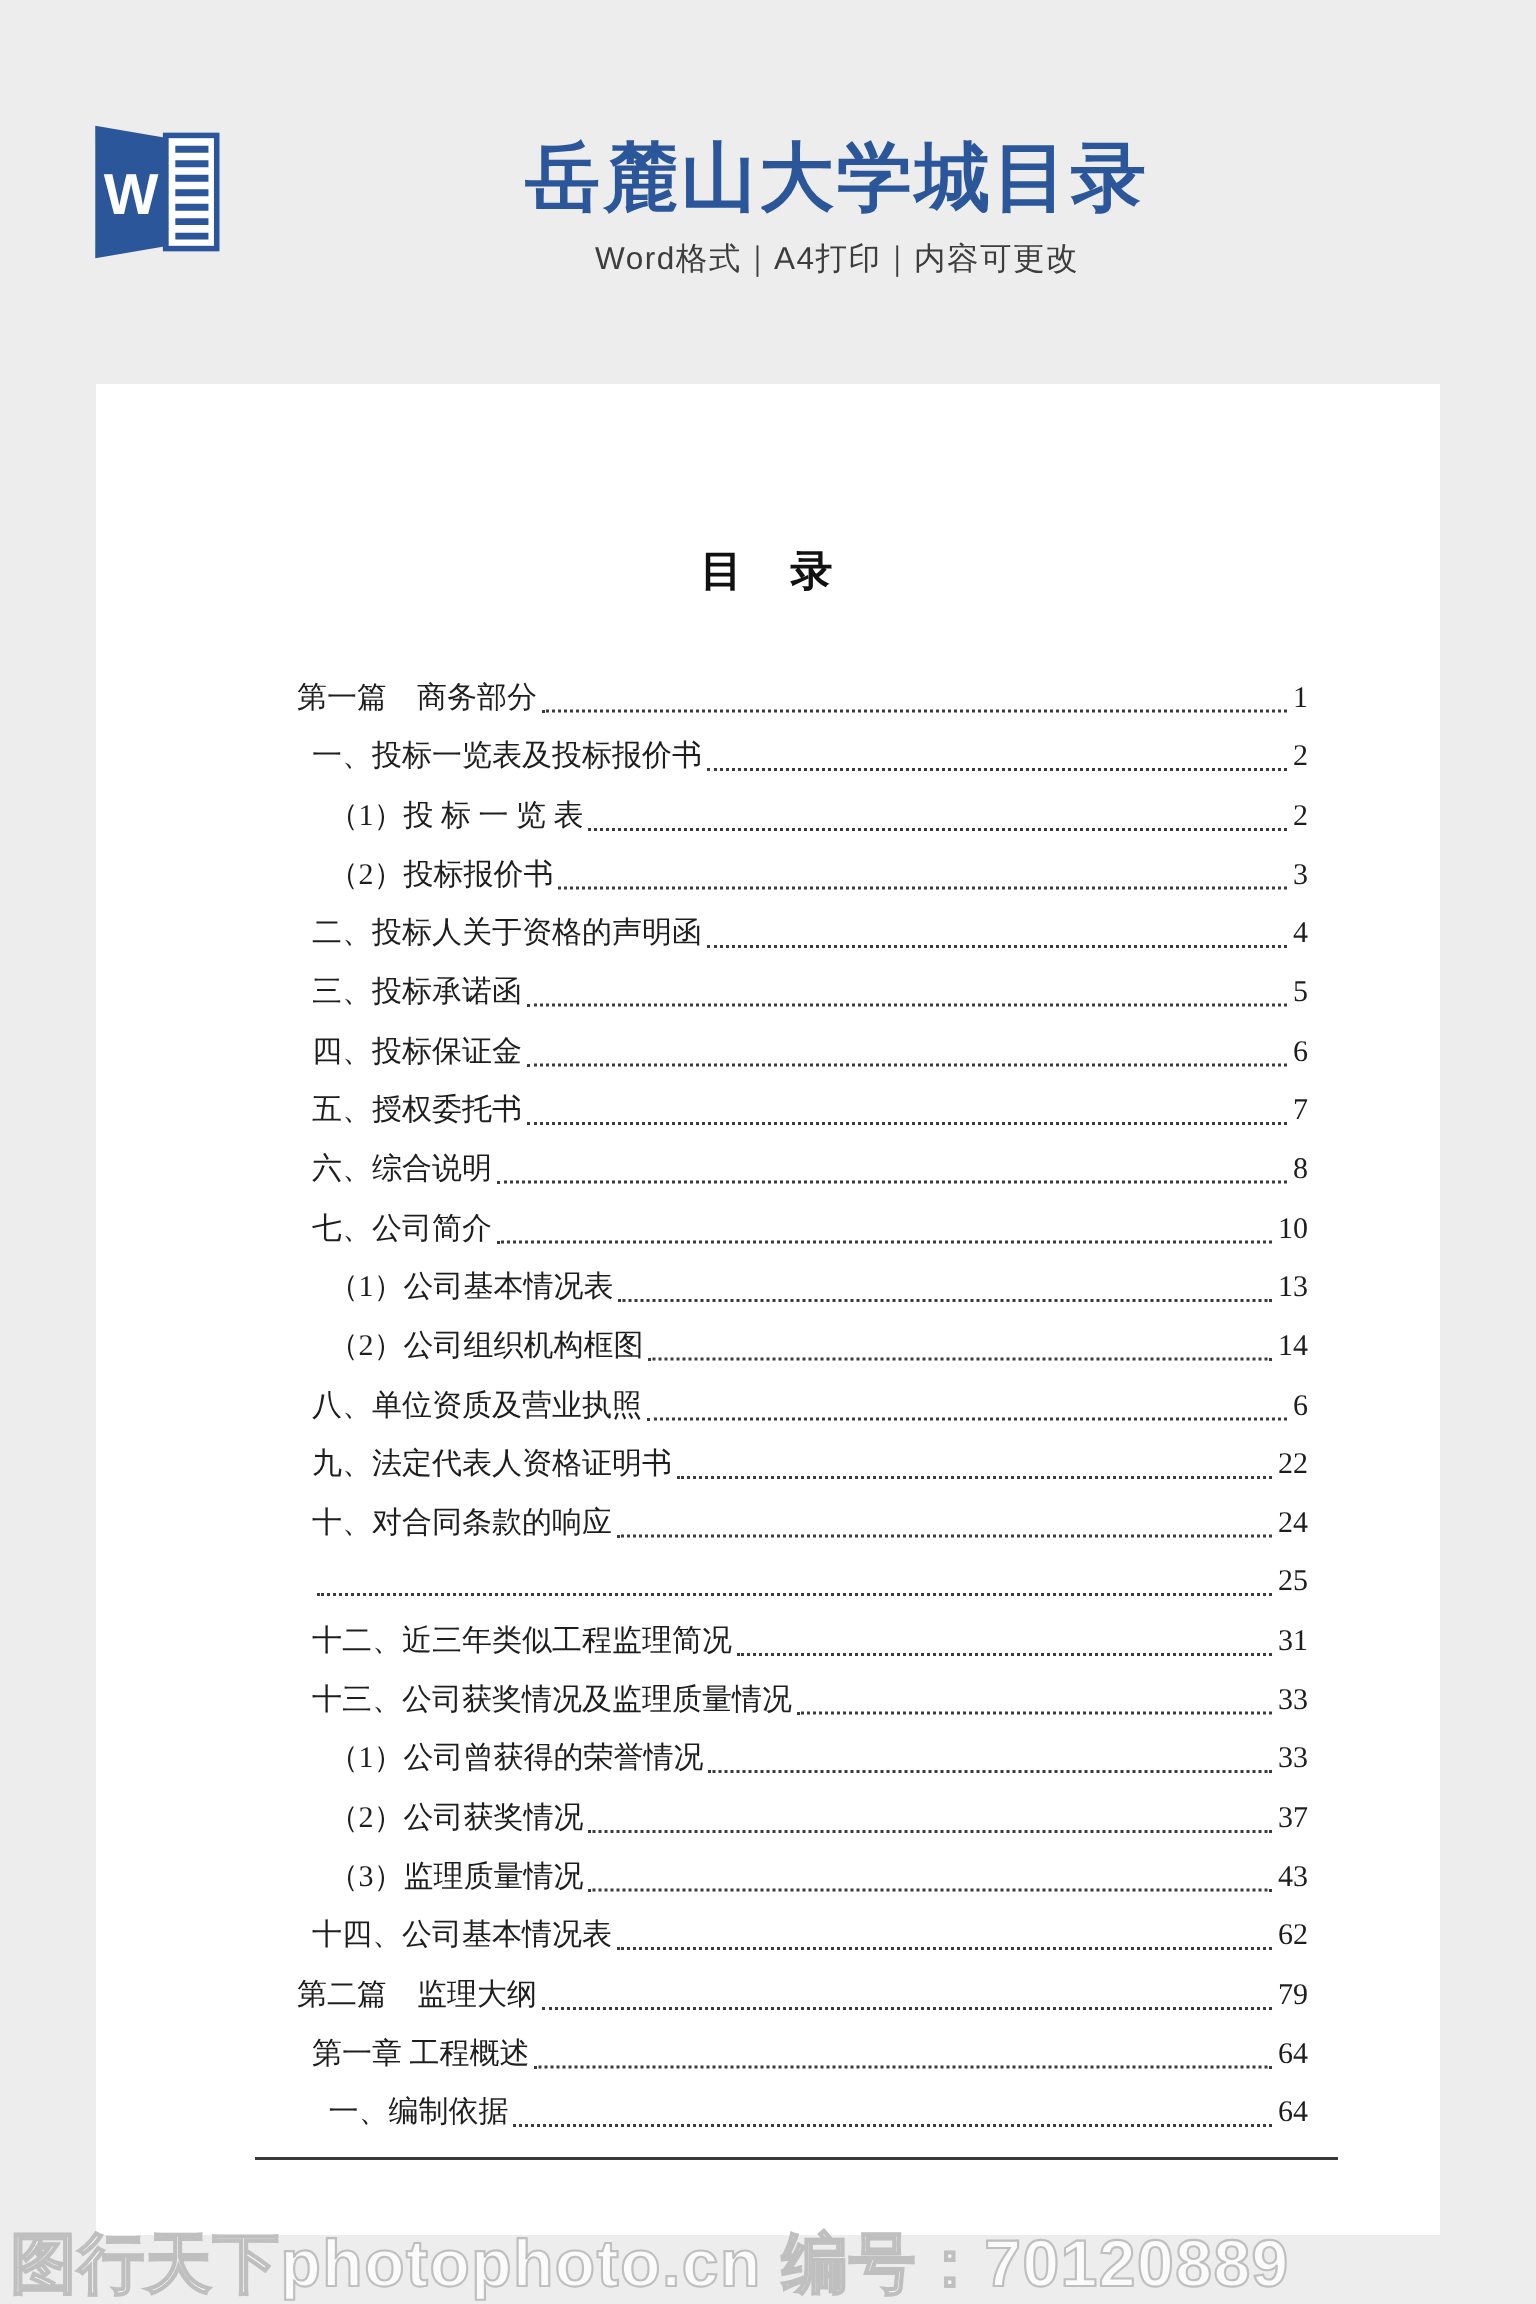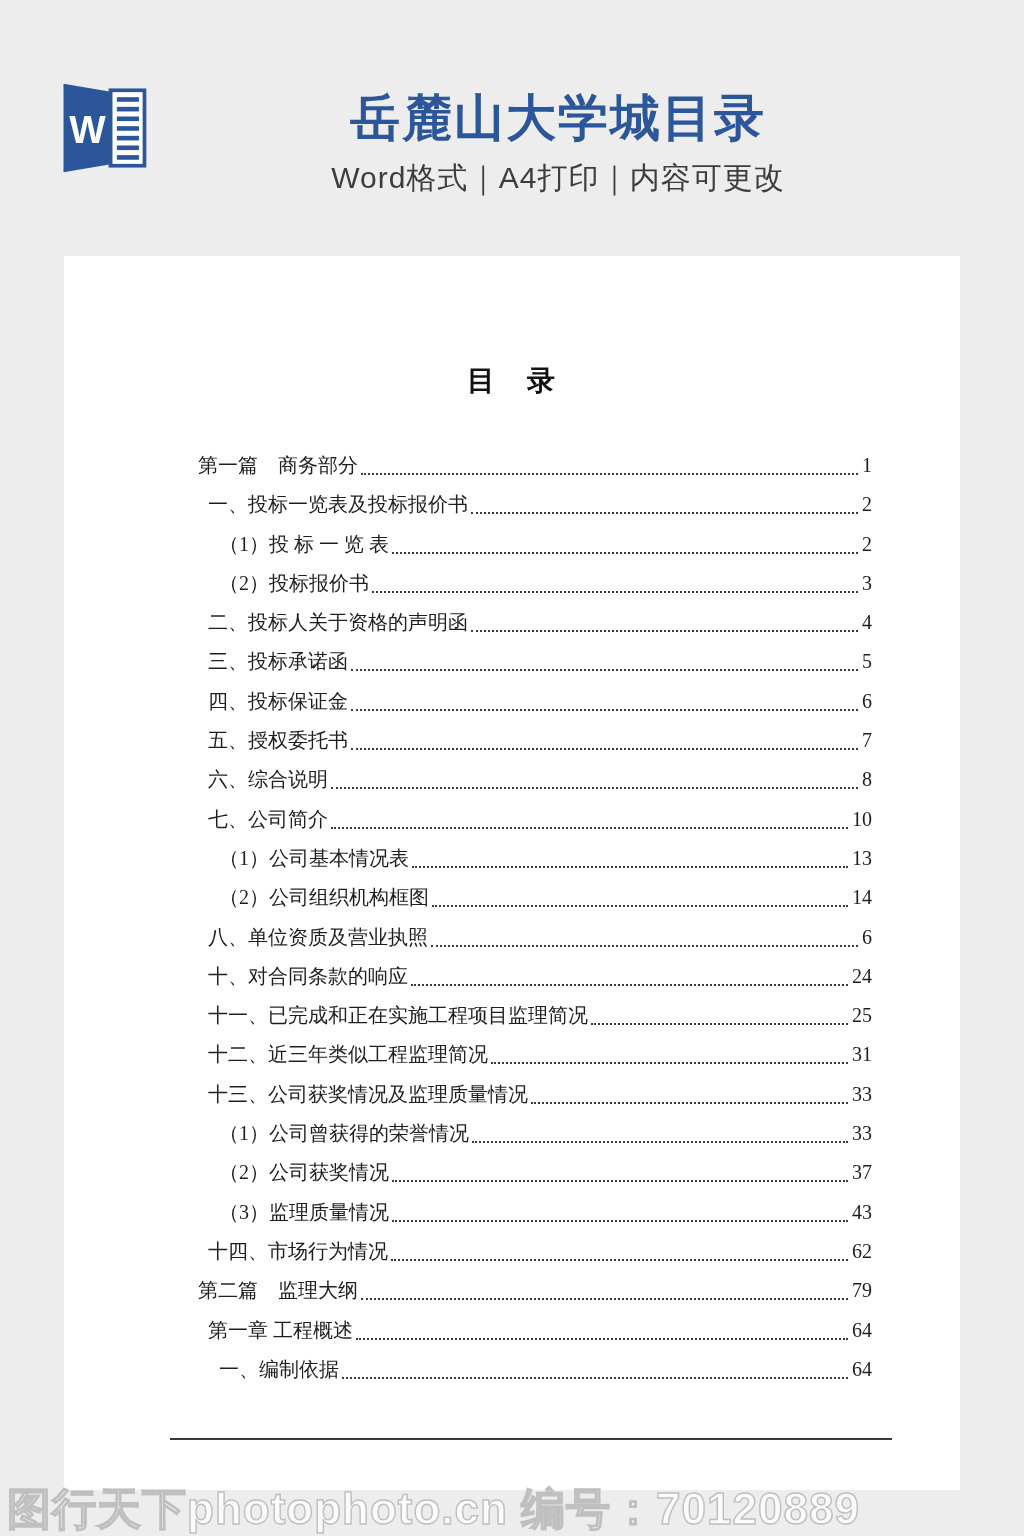--- a/index.html
+++ b/index.html
@@ -14,21 +14,21 @@
   
   .header{position:absolute;left:0;top:0;width:1024px;height:256px;}
   .word-icon{position:absolute;left:58px;top:82px;width:92px;height:92px;}
   .header-text{
     position:absolute;left:calc(50% + 46px);top:88px;
     transform:translateX(-50%);
     text-align:center;white-space:nowrap;
     font-family:"Liberation Sans","DejaVu Sans",sans-serif;
   }
   .doc-title{font-size:50px;font-weight:bold;letter-spacing:2px;line-height:1.2;}
-  .doc-subtitle{font-size:30px;color:#3d3d3d;margin-top:10px;letter-spacing:1px;}
+  .doc-subtitle{font-size:21px;color:#3d3d3d;margin-top:10px;letter-spacing:1px;}
 
   
   .page{
     position:absolute;left:64px;top:256px;
     width:896px;height:1234px;
     background:#ffffff;
   }
   .page-heading{
     text-align:center;
     padding-top:106px;
@@ -163,26 +163,30 @@
     <span class="toc-label">（2）公司组织机构框图</span>
     <span class="toc-dots"></span>
     <span class="toc-page">14</span>
   </div>
       <div class="toc-row lv1">
     <span class="toc-label">八、单位资质及营业执照</span>
     <span class="toc-dots"></span>
     <span class="toc-page">6</span>
   </div>
       <div class="toc-row lv1">
+    <span class="toc-label">九、法定代表人资格证明书</span>
+    <span class="toc-dots"></span>
+    <span class="toc-page">22</span>
+  </div>
+      <div class="toc-row lv1">
     <span class="toc-label">十、对合同条款的响应</span>
     <span class="toc-dots"></span>
     <span class="toc-page">24</span>
   </div>
       <div class="toc-row lv1">
-    <span class="toc-label">十一、已完成和正在实施工程项目监理简况</span>
     <span class="toc-dots"></span>
     <span class="toc-page">25</span>
   </div>
       <div class="toc-row lv1">
     <span class="toc-label">十二、近三年类似工程监理简况</span>
     <span class="toc-dots"></span>
     <span class="toc-page">31</span>
   </div>
       <div class="toc-row lv1">
     <span class="toc-label">十三、公司获奖情况及监理质量情况</span>
@@ -198,21 +202,21 @@
     <span class="toc-label">（2）公司获奖情况</span>
     <span class="toc-dots"></span>
     <span class="toc-page">37</span>
   </div>
       <div class="toc-row lv2">
     <span class="toc-label">（3）监理质量情况</span>
     <span class="toc-dots"></span>
     <span class="toc-page">43</span>
   </div>
       <div class="toc-row lv1">
-    <span class="toc-label">十四、市场行为情况</span>
+    <span class="toc-label">十四、公司基本情况表</span>
     <span class="toc-dots"></span>
     <span class="toc-page">62</span>
   </div>
       <div class="toc-row lv0">
     <span class="toc-label">第二篇　监理大纲</span>
     <span class="toc-dots"></span>
     <span class="toc-page">79</span>
   </div>
       <div class="toc-row lv1">
     <span class="toc-label">第一章 工程概述</span>

